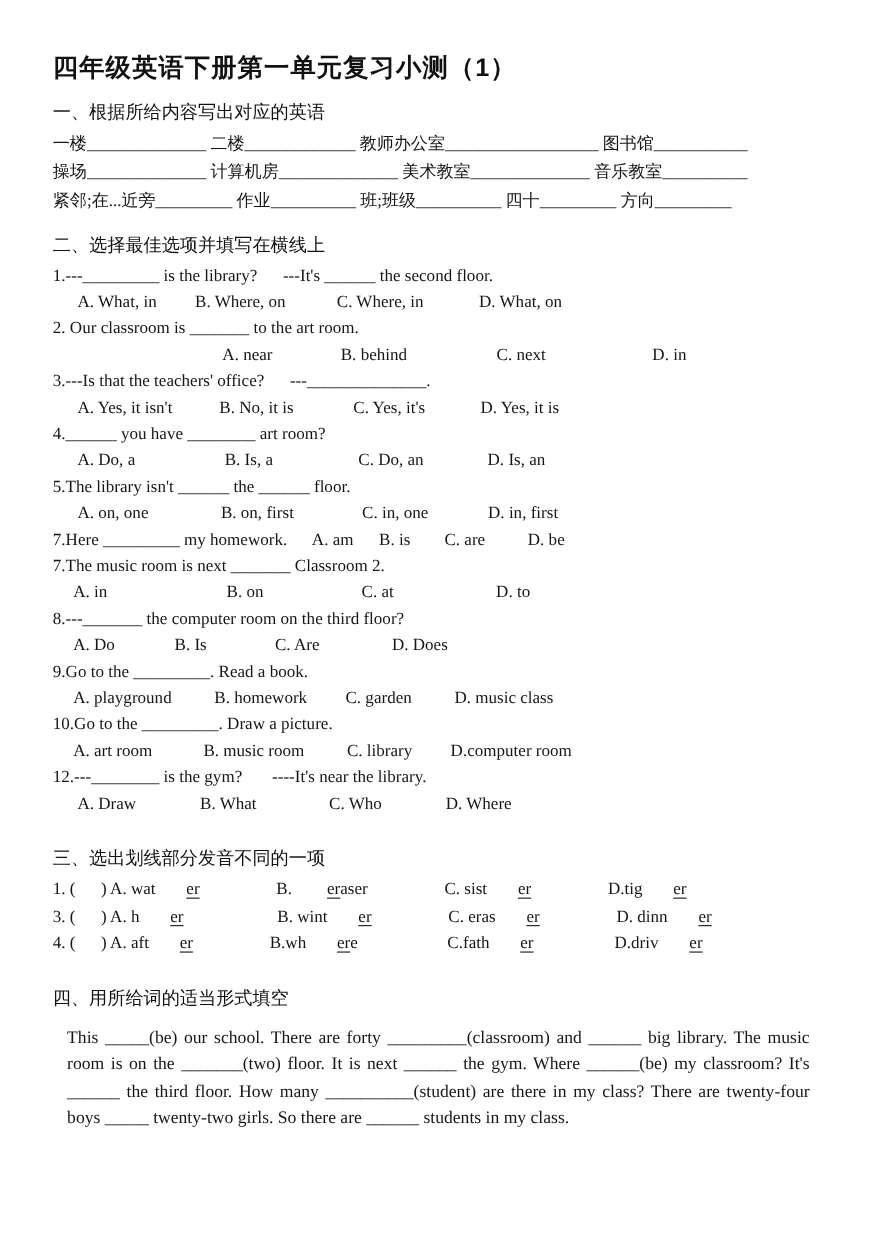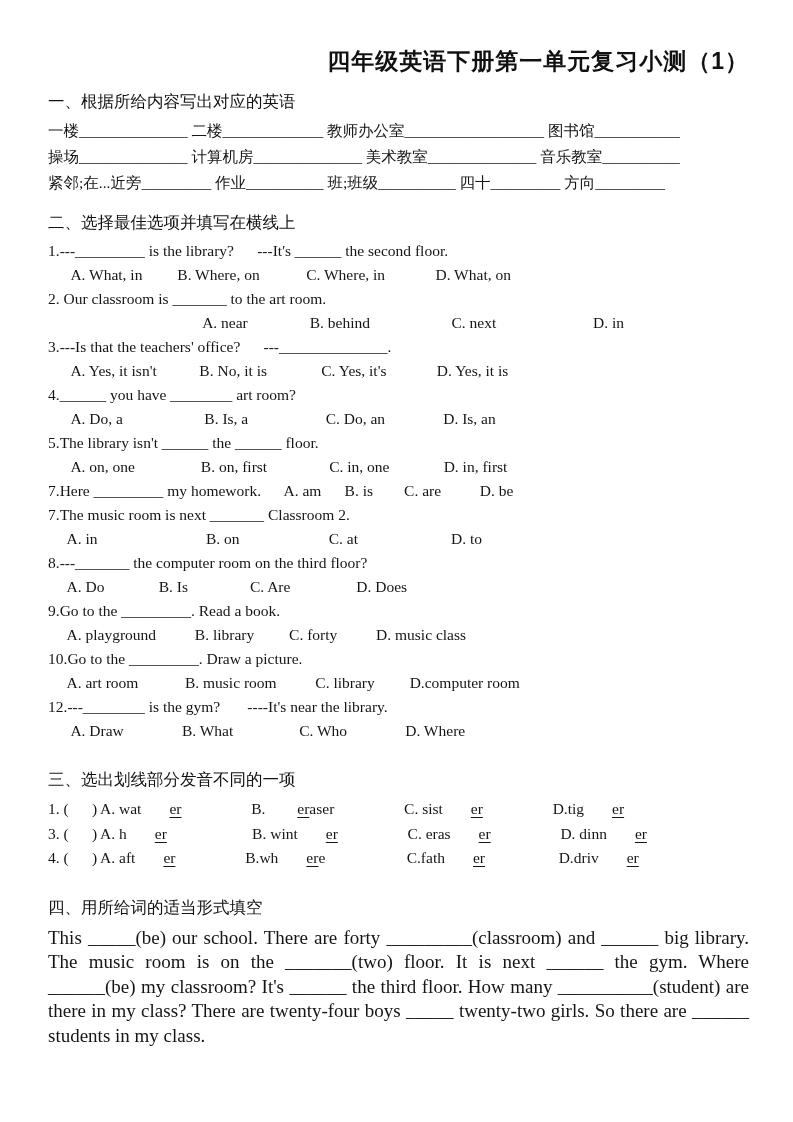--- a/index.html
+++ b/index.html
@@ -16,21 +16,21 @@
     box-sizing: border-box;
     width: 793px;
     height: 1122px;
     padding: 46px 44px 0 48px;
     color: #111111;
   }
   .title {
     font-family: "Liberation Sans", sans-serif;
     font-weight: bold;
     font-size: 23px;
-    text-align: right;
+    text-align: left;
     letter-spacing: 1px;
     margin: 0 0 14px 0;
     white-space: nowrap;
   }
   .sec-heading {
     font-family: "Liberation Sans", sans-serif;
     font-weight: normal;
     font-size: 16.5px;
     margin: 12px 0 5px 0;
     white-space: pre;
@@ -48,25 +48,25 @@
   }
   .sec1 .tline { line-height: 26px; }
   .sec3 .tline { line-height: 24.5px; }
   .tline u {
     text-decoration: underline;
     text-underline-offset: 3px;
     padding-left: 28px;
   }
   .para {
     font-family: "Liberation Serif", serif;
-    font-size: 19px;
+    font-size: 16px;
     line-height: 24.5px;
     text-align: justify;
     color: #151515;
-    margin: 0;
+    margin: 13px;
   }
 </style>
 </head>
 <body>
 
 <div class="page">
 
   <div class="title">四年级英语下册第一单元复习小测（1）</div>
 
   <div class="sec sec1">
@@ -90,21 +90,21 @@
         <div class="tline">4.______ you have ________ art room?</div>
         <div class="tline">      A. Do, a                     B. Is, a                    C. Do, an               D. Is, an</div>
         <div class="tline">5.The library isn't ______ the ______ floor.</div>
         <div class="tline">      A. on, one                 B. on, first                C. in, one              D. in, first</div>
         <div class="tline">7.Here _________ my homework.      A. am      B. is        C. are          D. be</div>
         <div class="tline">7.The music room is next _______ Classroom 2.</div>
         <div class="tline">     A. in                            B. on                       C. at                        D. to</div>
         <div class="tline">8.---_______ the computer room on the third floor?</div>
         <div class="tline">     A. Do              B. Is                C. Are                 D. Does</div>
         <div class="tline">9.Go to the _________. Read a book.</div>
-        <div class="tline">     A. playground          B. library         C. forty          D. music class</div>
+        <div class="tline">     A. playground          B. homework         C. garden          D. music class</div>
         <div class="tline">10.Go to the _________. Draw a picture.</div>
         <div class="tline">     A. art room            B. music room          C. library         D.computer room</div>
         <div class="tline">12.---________ is the gym?       ----It's near the library.</div>
         <div class="tline">      A. Draw               B. What                 C. Who               D. Where</div>
       </div>
   </div>
 
   <div class="sec sec3">
     <div class="sec-heading">三、选出划线部分发音不同的一项</div>
     <div>

